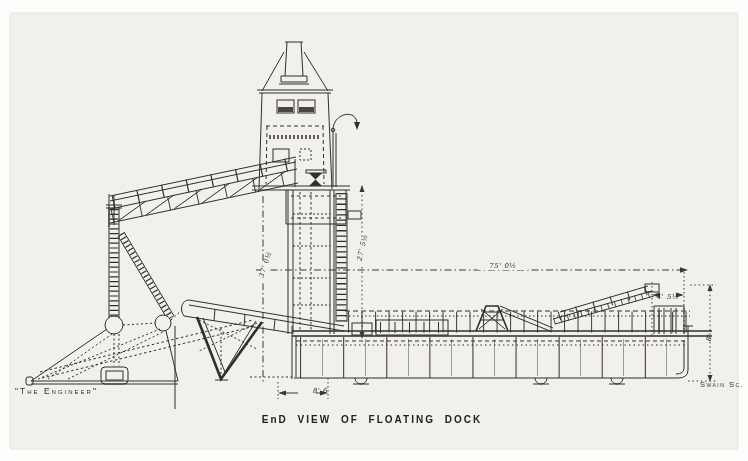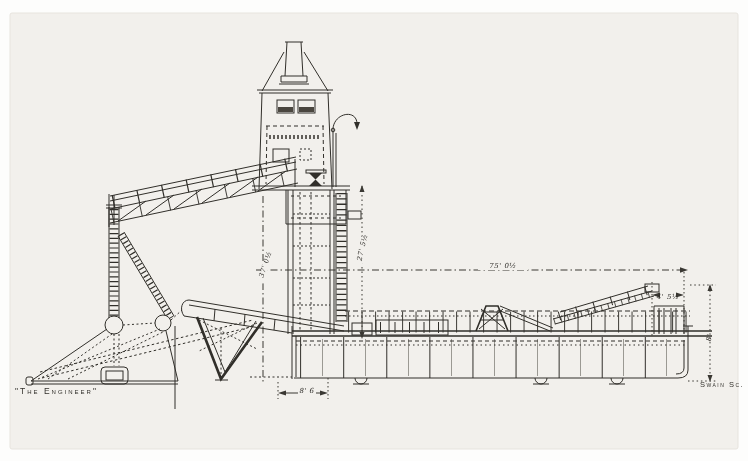--- a/index.html
+++ b/index.html
@@ -171,19 +171,20 @@
       <path stroke-dasharray="1.5 2.8" d="M710,286 L710,380 M690,285 L716,285 M688,381 L716,381"></path>
       <path d="M710,284 l-2.5,7 h5 Z M710,382 l-2.5,-7 h5 Z" fill="#3a3833" stroke="none"></path>
     </g>
   </g>
 </svg>
 
 <div class="lbl dim bg rot72" style="left:247px;top:261px;width:34px;">37' 0½</div>
 <div class="lbl dim bg rot77" style="left:344px;top:244px;width:34px;">27' 5½</div>
 <div class="lbl dim bg" style="left:478px;top:263px;width:46px;">75' 0½</div>
 <div class="lbl dim" style="left:653px;top:294px;width:30px;">4' 5½</div>
-<div class="lbl dim" style="left:295px;top:388px;width:24px;">8' 6</div>
+<div class="lbl dim" style="left:304px;top:388px;width:24px;text-align:right;">8' 6</div>
 <div class="lbl dim rot80" style="left:701px;top:334px;width:18px;">8'</div>
 
 <div class="lbl credit" style="left:15px;top:387px;">"The Engineer"</div>
 <div class="lbl credit small" style="left:652px;top:381px;padding-left:48px;">Swain Sc.</div>
+<div class="lbl caption" style="left:252px;top:415px;width:240px;">EnD VIEW OF FLOATING DOCK</div>
 
 </div>
 
 </body></html>

